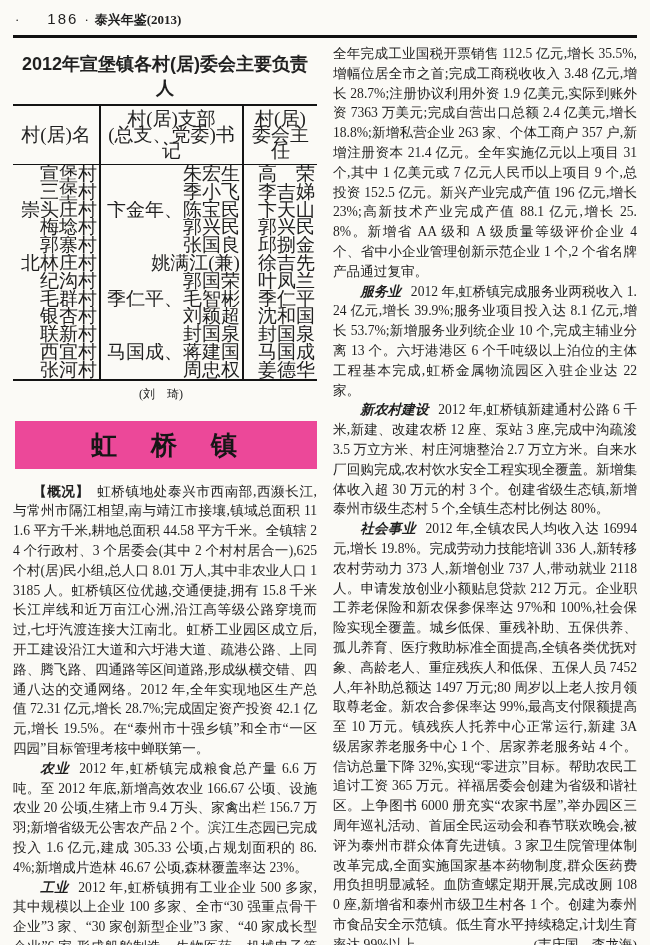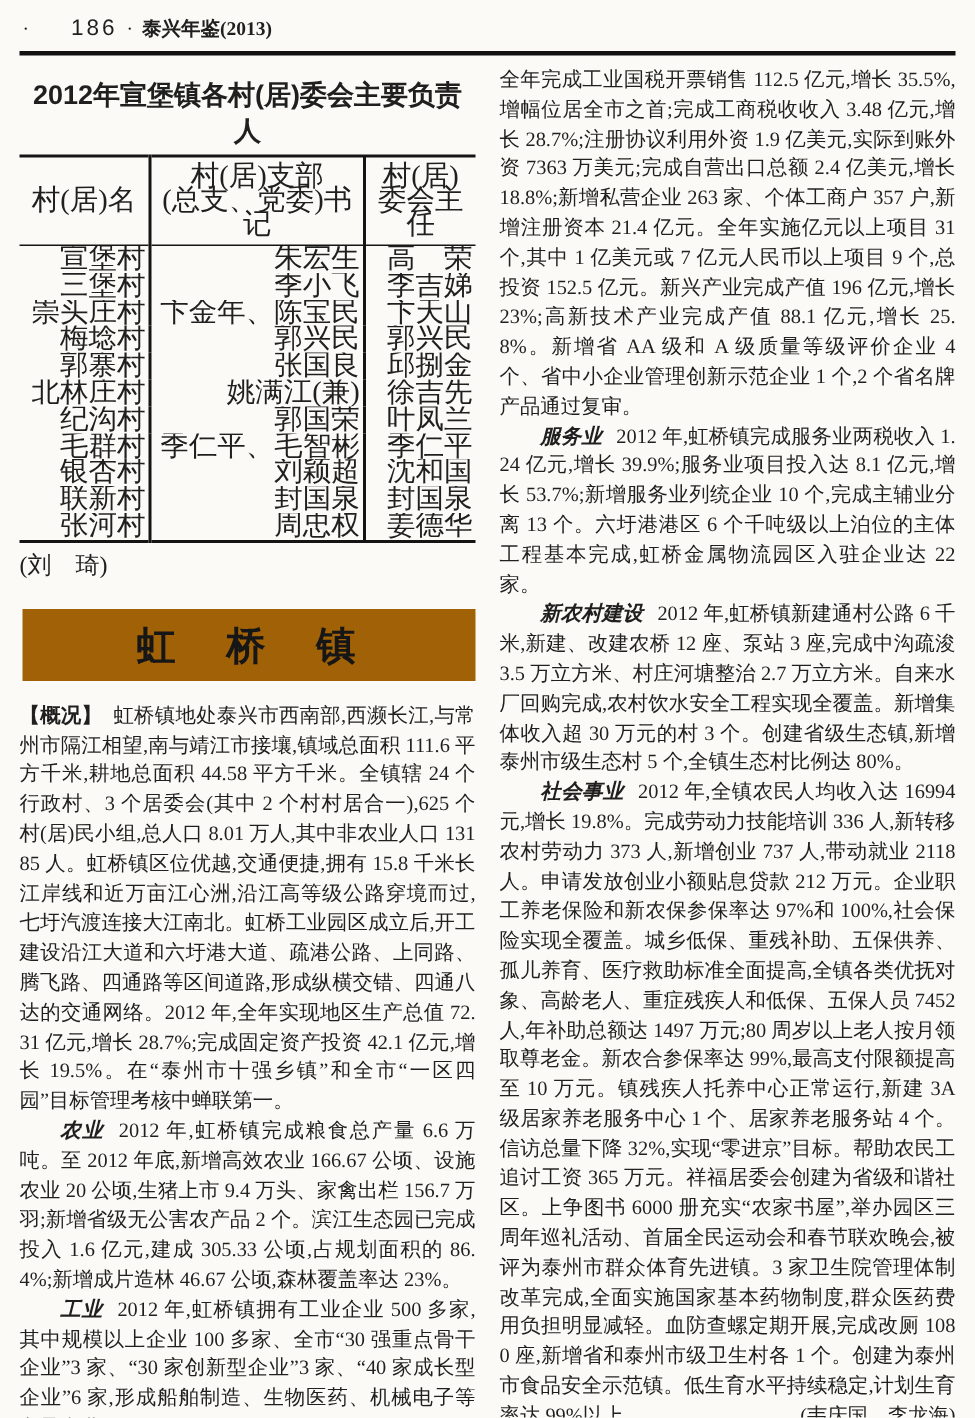--- a/index.html
+++ b/index.html
@@ -38,37 +38,37 @@
     border-bottom:1.5px solid #141414;padding:5px 2px;line-height:16px;
   }
   table.roster td{
     text-align:right;vertical-align:middle;padding:0 2px;
     height:17.8px;line-height:17.8px;white-space:nowrap;overflow:hidden;
   }
   .c1{width:27%;}
   .c2{width:45%;}
   table.roster th.c1,table.roster td.c1,
   table.roster th.c2,table.roster td.c2{border-right:2px solid #141414;}
-  .tbl-attribution{text-align:left;font-size:16px;padding:5px 8px 0 0;}
+  .tbl-attribution{text-align:center;font-size:12px;padding:5px 8px 0 0;}
   
   .banner{
     margin:18px 0 13px 2px;height:48px;line-height:48px;
-    background:#a16207;color:#161616;text-align:center;
+    background:#ec4899;color:#161616;text-align:center;
     font-family:"Liberation Sans","DejaVu Sans",sans-serif;
     font-weight:bold;font-size:26px;letter-spacing:4px;
   }
   
   .para{
     margin:0;font-size:13.6px;line-height:19.8px;
     text-align:justify;word-break:break-all;
   }
   .para.indent{text-indent:2em;}
   .lead-hei{
     font-family:Liberation Sans, sans-serif;
-    font-weight:bold;margin-right:.55em;
+    font-weight:bold;margin-right:.55em;margin-left:20px;
   }
   .lead-kai{font-weight:bold;font-style:italic;margin-right:.7em;}
   .inline-attribution{float:right;font-size:13.5px;font-style:normal;}
 </style>
 </head>
 <body>
 
 <div class="page">
 
   <div class="page-header">
@@ -140,20 +140,25 @@
             <td class="c1">银杏村</td>
             <td class="c2">刘颖超</td>
             <td>沈和国</td>
           </tr>
           <tr>
             <td class="c1">联新村</td>
             <td class="c2">封国泉</td>
             <td>封国泉</td>
           </tr>
           <tr>
+            <td class="c1">西宜村</td>
+            <td class="c2">马国成、蒋建国</td>
+            <td>马国成</td>
+          </tr>
+          <tr>
             <td class="c1">张河村</td>
             <td class="c2">周忠权</td>
             <td>姜德华</td>
           </tr>
         </tbody>
       </table>
 
       <div class="tbl-attribution">(刘　琦)</div>
 
       <div class="banner">虹　桥　镇</div>

